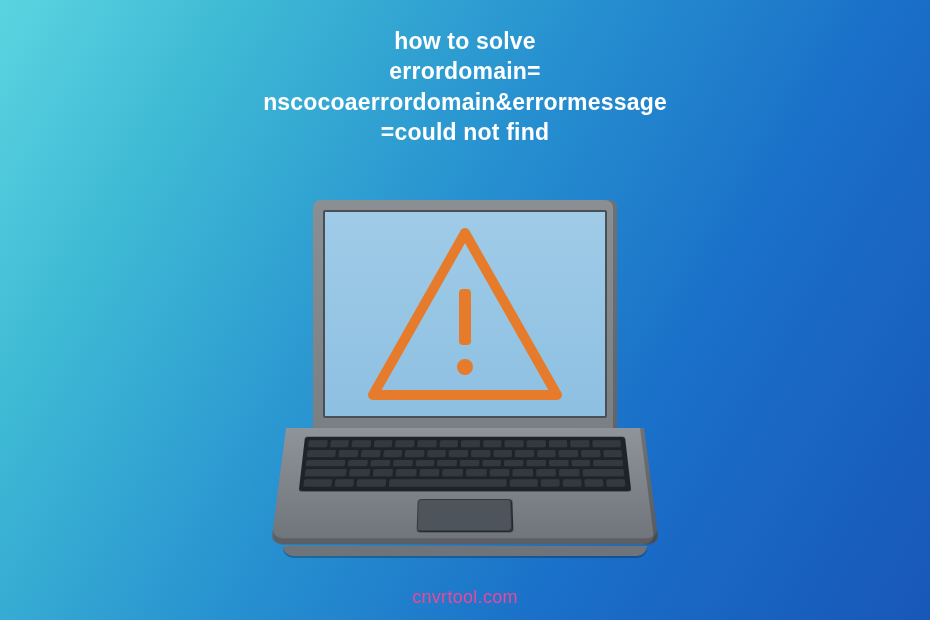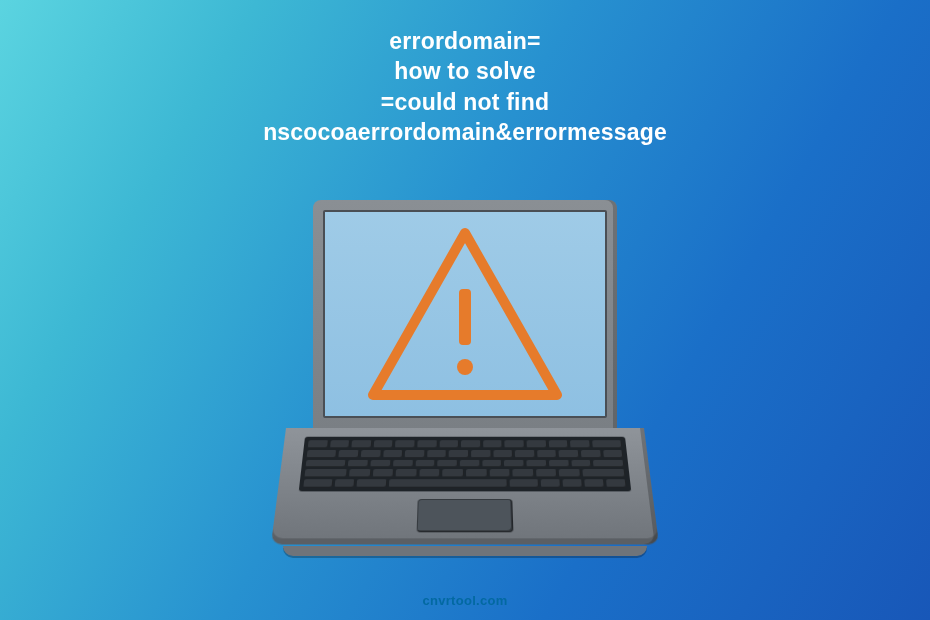--- a/index.html
+++ b/index.html
@@ -103,34 +103,34 @@
       margin-top: -6px;
       background: #6f747a;
       border-radius: 0 0 10px 10px;
       box-shadow: 0 2px 0 rgba(0,0,0,0.25);
     }
     .footer {
       position: absolute;
       bottom: 12px;
       left: 50%;
       transform: translateX(-50%);
-      color: #0369a1;
-      font-weight: 700;
-      font-size: 13px;
+      color: #ec4899;
+      font-weight: 400;
+      font-size: 18px;
       letter-spacing: 0.3px;
     }
   </style>
 </head>
 <body>
 
 <div class="title-block">
+  <div>how to solve</div>
   <div>errordomain=</div>
-  <div>how to solve</div>
+  <div>nscocoaerrordomain&amp;errormessage</div>
   <div>=could not find</div>
-  <div>nscocoaerrordomain&amp;errormessage</div>
 </div>
 
 <div class="laptop-wrap">
   <div class="lid">
     <div class="screen">
       <svg class="warning-icon" viewBox="0 0 200 175">
         <path d="M100 6 L192 168 L8 168 Z" fill="none" stroke="#E67B2B" stroke-width="10" stroke-linejoin="round"></path>
         <rect x="94" y="62" width="12" height="56" rx="4" fill="#E67B2B"></rect>
         <circle cx="100" cy="140" r="8" fill="#E67B2B"></circle>
       </svg>

